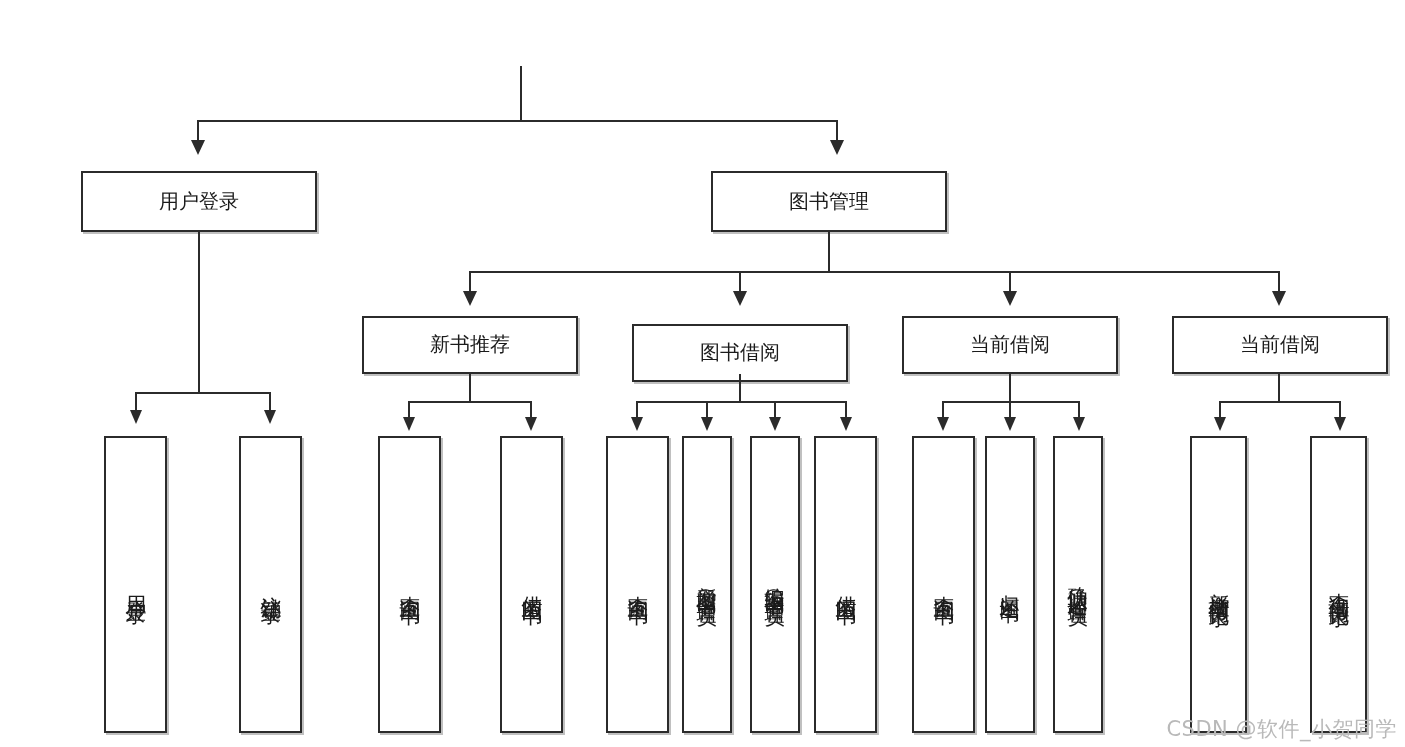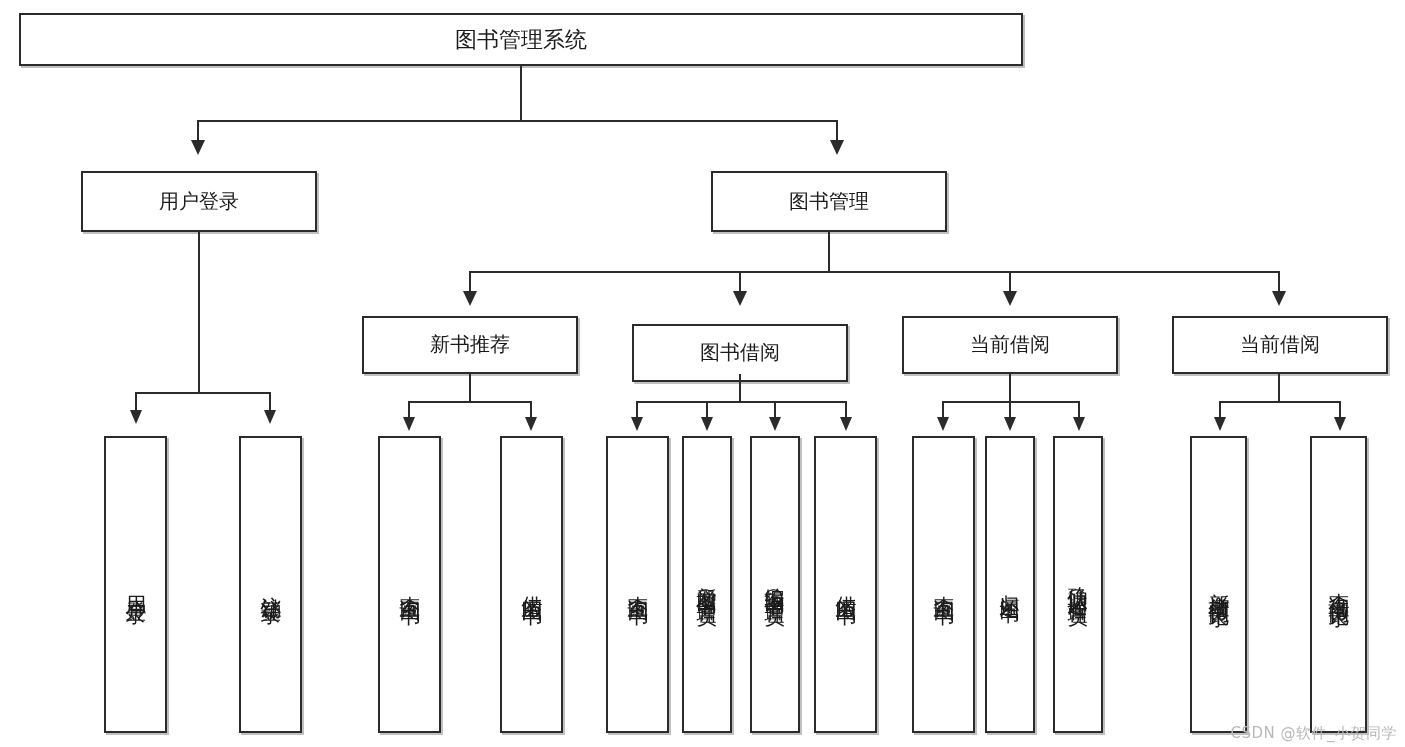--- a/index.html
+++ b/index.html
@@ -64,35 +64,32 @@
   .arrow.small{
     border-left:6px solid transparent;
     border-right:6px solid transparent;
     border-top:14px solid #2b2b2b;
   }
   
   #watermark{
     position:absolute;
     right:8px;
     bottom:4px;
-    font-size:15px;
+    font-size:21px;
     color:#b9b9b9;
     white-space:nowrap;
     letter-spacing:0.5px;
     pointer-events:none;
   }
 </style>
 </head>
 <body>
 
 <div id="canvas">
 
-  <div class="node lvl0" style="left:19px; top:13px; width:1004px; height:53px;">
-    <span>图书管理系统</span>
-  </div>
 
   <div class="vline" style="left:520px; top:66px; width:2px; height:55px;"></div>
   <div class="hline" style="left:197px; top:120px; width:641px; height:2px;"></div>
   <div class="vline" style="left:197px; top:120px; width:2px; height:22px;"></div>
   <div class="arrow" style="left:191px; top:140px;"></div>
   <div class="vline" style="left:836px; top:120px; width:2px; height:22px;"></div>
   <div class="arrow" style="left:830px; top:140px;"></div>
 
   <div class="node lvl1" style="left:81px; top:171px; width:236px; height:61px;">
     <span>用户登录</span>

